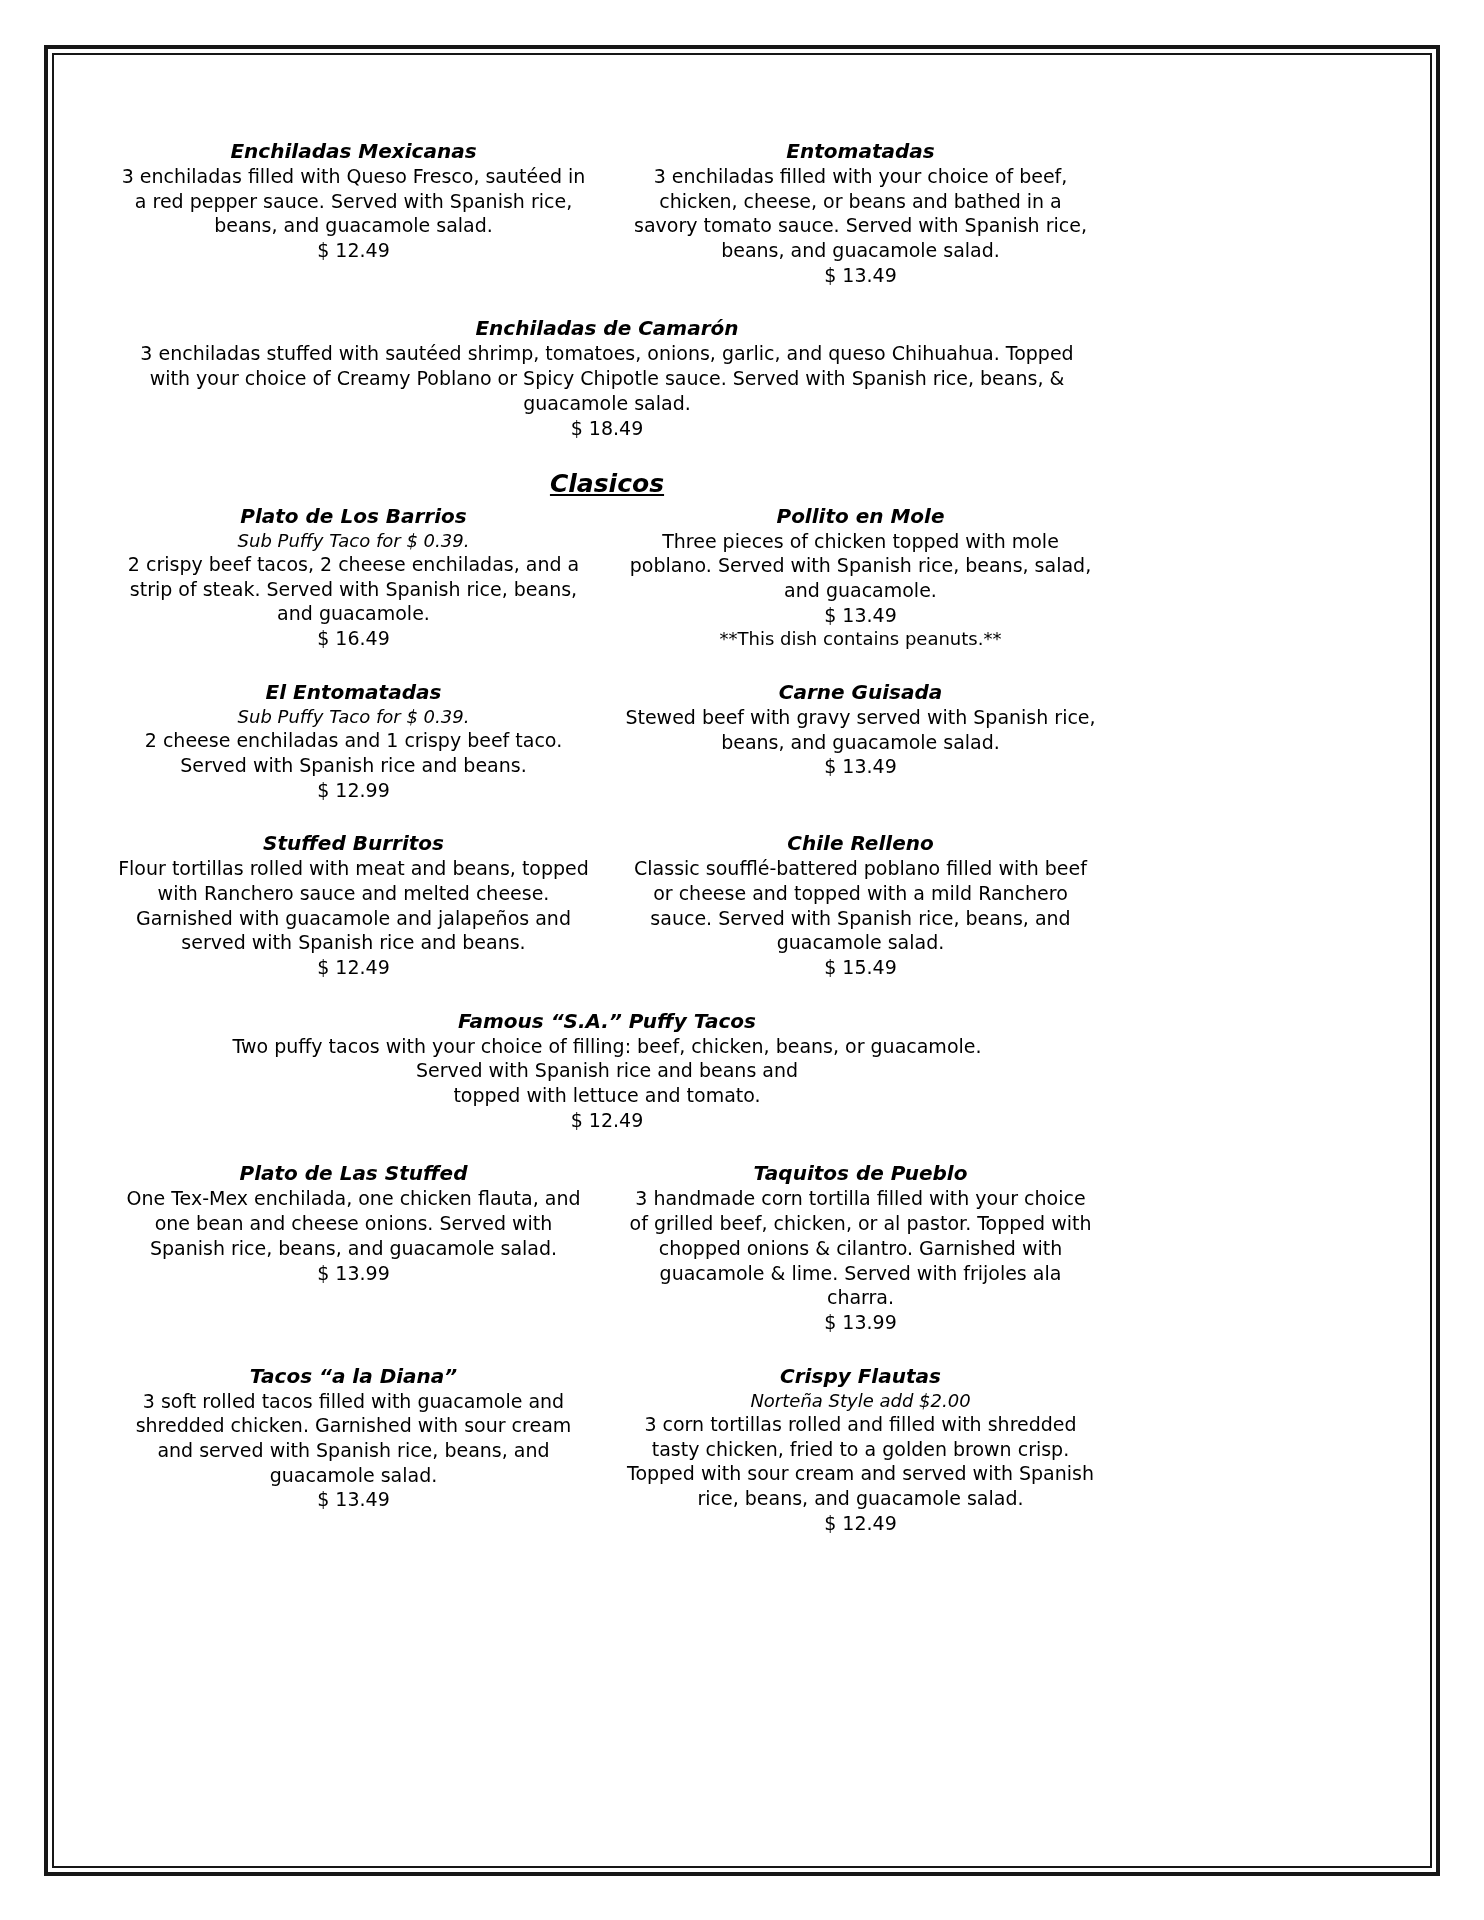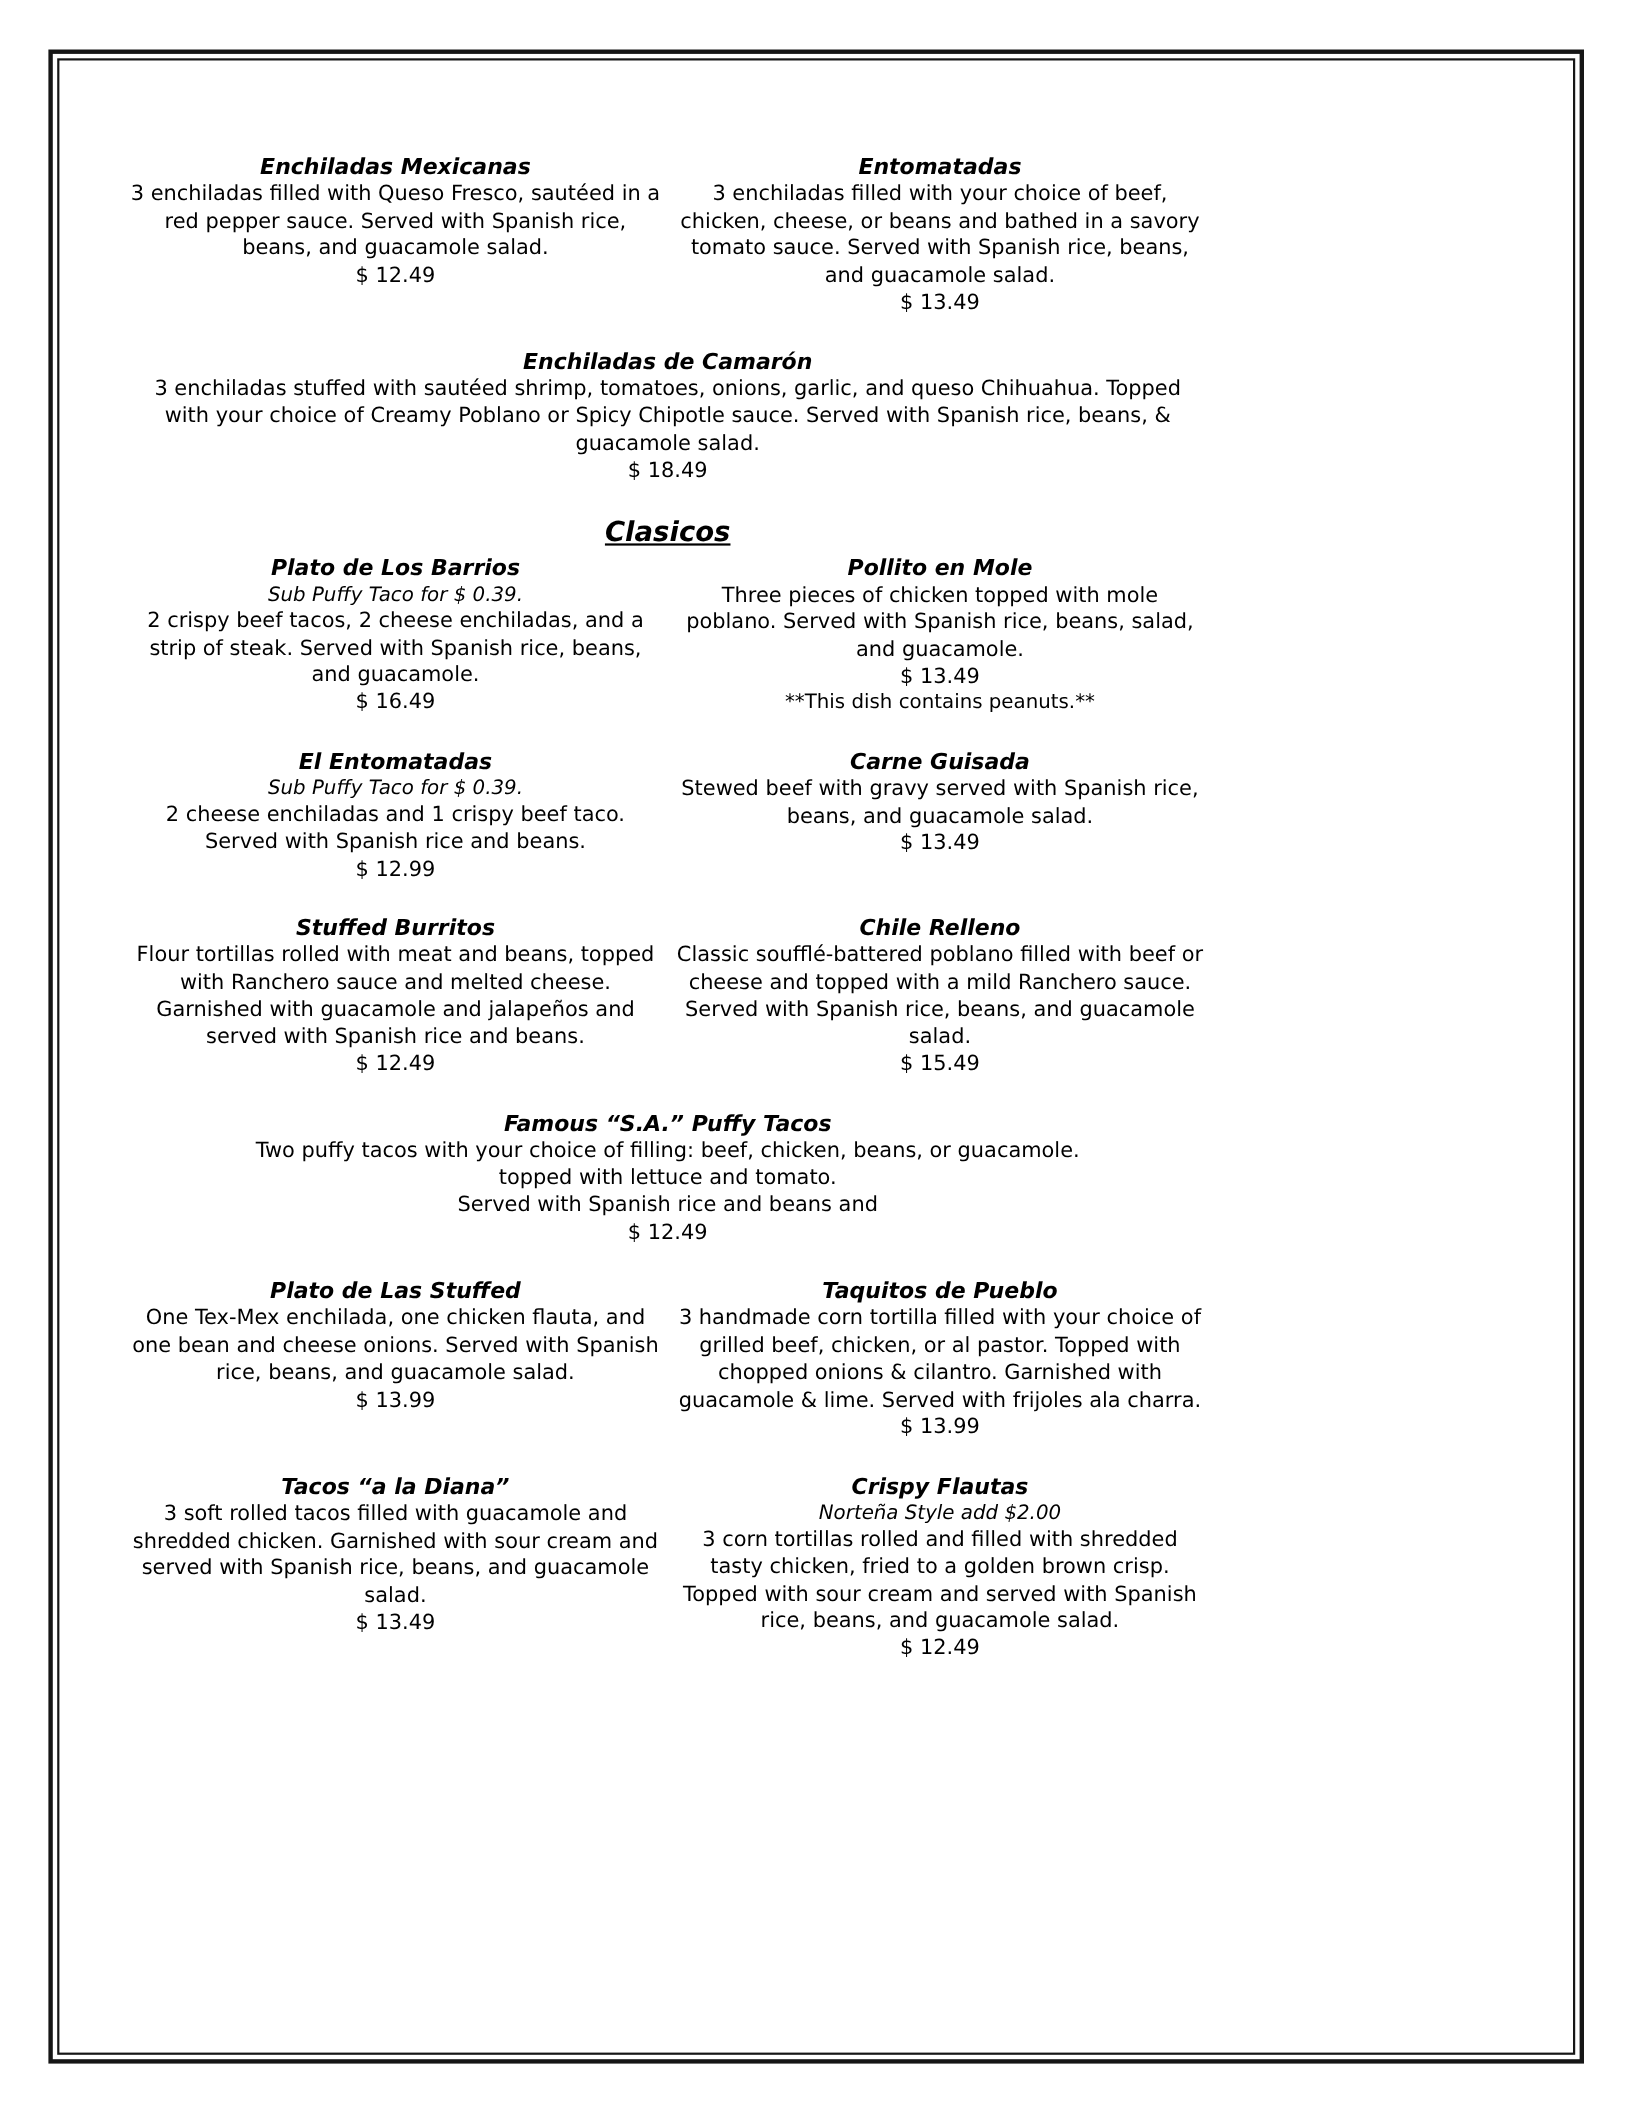--- a/index.html
+++ b/index.html
@@ -29,21 +29,21 @@
     top: 138px;
     left: 118px;
     width: 978px;
     font-size: 19px;
     line-height: 1.3;
     text-align: center;
   }
   .row {
     display: grid;
     grid-template-columns: 1fr 1fr;
-    column-gap: 12px;
+    column-gap: 36px;
     margin-bottom: 28px;
     align-items: start;
   }
   .full { margin-bottom: 28px; margin-top: 20px; }
   .item-name {
     font-weight: bold;
     font-style: italic;
     font-size: 20px;
   }
   .item-note {
@@ -129,22 +129,22 @@
     <div class="item">
       <div class="item-name">Chile Relleno</div>
       <div class="item-desc">Classic soufflé-battered poblano filled with beef or cheese and topped with a mild Ranchero sauce. Served with Spanish rice, beans, and guacamole salad.</div>
       <div class="item-price">$ 15.49</div>
     </div>
   </div>
 
   <div class="item full">
     <div class="item-name">Famous “S.A.” Puffy Tacos</div>
     <div class="item-desc">Two puffy tacos with your choice of filling: beef, chicken, beans, or guacamole.</div>
+    <div class="item-desc">Served with Spanish rice and beans and</div>
     <div class="item-desc">topped with lettuce and tomato.</div>
-    <div class="item-desc">Served with Spanish rice and beans and</div>
     <div class="item-price">$ 12.49</div>
   </div>
 
   <div class="row">
     <div class="item">
       <div class="item-name">Plato de Las Stuffed</div>
       <div class="item-desc">One Tex-Mex enchilada, one chicken flauta, and one bean and cheese onions. Served with Spanish rice, beans, and guacamole salad.</div>
       <div class="item-price">$ 13.99</div>
     </div>
     <div class="item">

